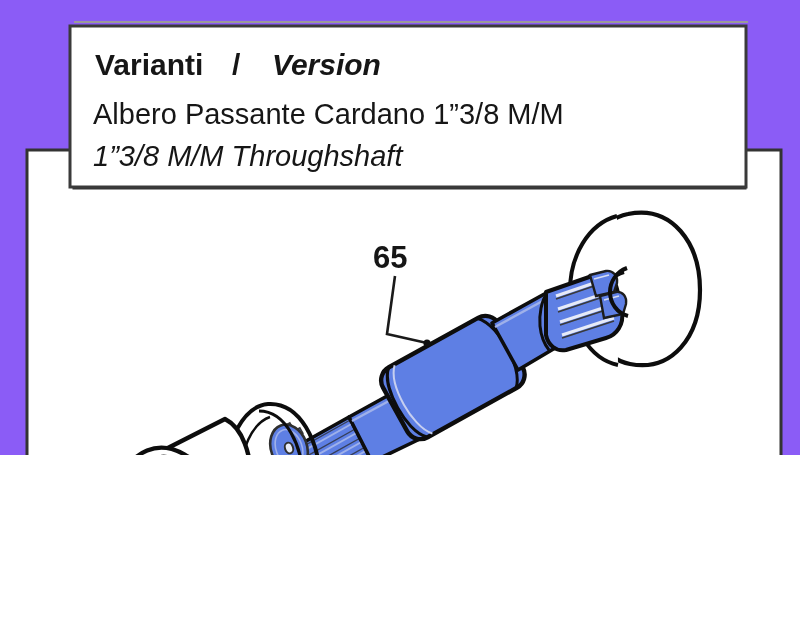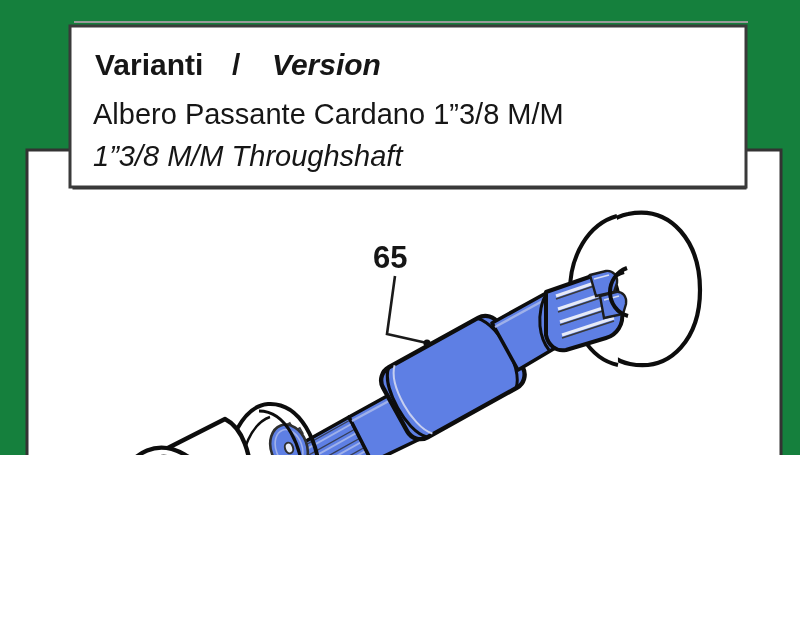--- a/index.html
+++ b/index.html
@@ -7,21 +7,21 @@
     padding: 0;
     background: #ffffff;
   }
   body {
     font-family: "Liberation Sans", sans-serif;
   }
   #page {
     position: relative;
     width: 800px;
     height: 455px;
-    background: #15803d;
+    background: #8b5cf6;
     overflow: hidden;
   }
   #svg-root {
     position: absolute;
     left: 0;
     top: 0;
     width: 800px;
     height: 619px;
   }
   .title-line-1 {

